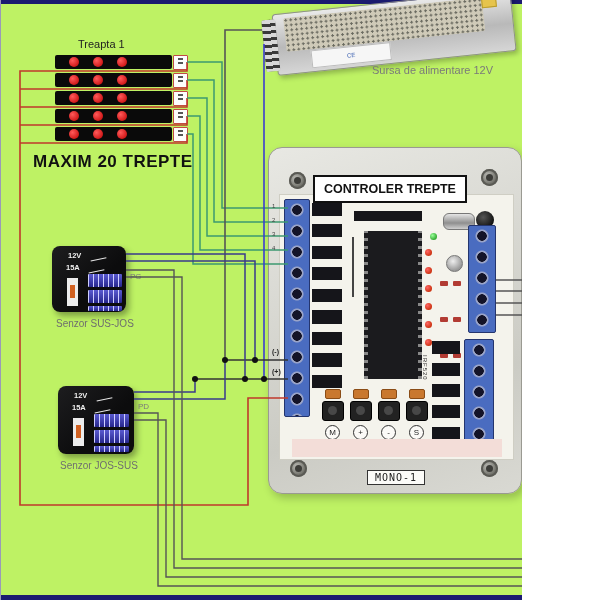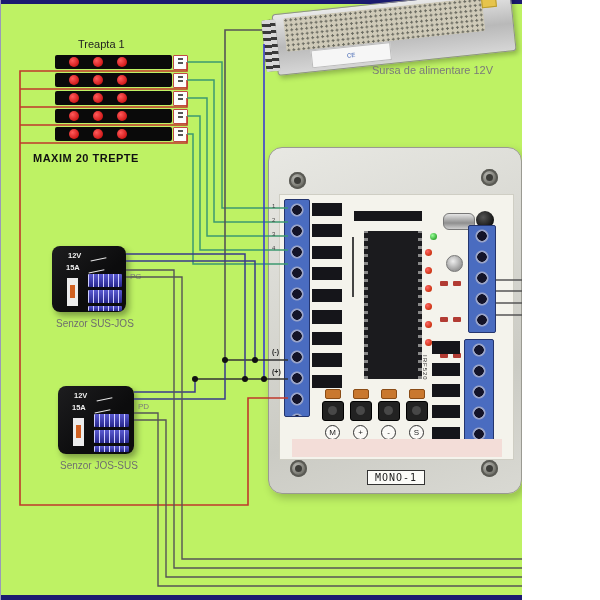--- a/index.html
+++ b/index.html
@@ -12,21 +12,21 @@
   .frame-bottom{left:0;top:595px;width:600px;height:5px;background:#1b1b70;}
   .frame-left{left:0;top:0;width:1px;height:600px;background:#9a9ab8;}
   .frame-right{left:599px;top:0;width:1px;height:600px;background:#9a9ab8;}
 
   
   .strip{background:#0a0a0a;width:117px;height:14px;border-radius:2px;display:flex;align-items:center;}
   .led-dot{width:10px;height:10px;border-radius:50%;background:radial-gradient(circle at 35% 35%,#ff5a5a,#d11a1a 70%);margin-left:14px;}
   .conn{width:13px;height:13px;background:#fdfdfd;border:1.5px solid #c24b44;border-radius:1px;}
   .conn i{display:block;width:5px;height:2px;background:#555;margin:2px auto 0;}
   .strip-title{font-size:11px;color:#222;}
-  .maxim{font-size:11px;font-weight:bold;color:#111;letter-spacing:.5px;}
+  .maxim{font-size:17px;font-weight:bold;color:#111;letter-spacing:.5px;}
 
   
   .psu-body{width:238px;height:60px;border-radius:4px;
     background:linear-gradient(180deg,#e9e9e9,#b9b9b9 55%,#d6d6d6);
     border:1px solid #8f8f8f;transform:rotate(-6deg);transform-origin:0 100%;
     box-shadow:2px 3px 5px rgba(0,0,0,.25);}
   .psu-mesh{left:10px;top:4px;width:200px;height:34px;border-radius:3px;
     background-color:#cfcab8;
     background-image:radial-gradient(#6a6a60 1px,transparent 1.4px);background-size:5px 5px;}
   .psu-terms{left:-12px;top:4px;width:14px;height:52px;background:#3a3a3a;border-radius:2px;
@@ -265,20 +265,21 @@
       <div class="abs btn-lbl" style="left:45px;top:230px">M</div>
       <div class="abs btn-lbl" style="left:73px;top:230px">+</div>
       <div class="abs btn-lbl" style="left:101px;top:230px">-</div>
       <div class="abs btn-lbl" style="left:129px;top:230px">S</div>
 
       <div class="abs mosfet-v" style="left:142px;top:160px">IRF520</div>
 
       <div class="abs pink" style="left:12px;top:244px;width:210px;height:18px"></div>
     </div>
 
+    <div class="abs ctl-label">CONTROLER TREPTE</div>
     <div class="abs mono" style="left:98px;top:322px;width:56px;height:13px">MONO-1</div>
   </div>
 
   <div class="abs wnum" style="left:272px;top:203px;z-index:6">1</div>
   <div class="abs wnum" style="left:272px;top:217px;z-index:6">2</div>
   <div class="abs wnum" style="left:272px;top:231px;z-index:6">3</div>
   <div class="abs wnum" style="left:272px;top:245px;z-index:6">4</div>
   <div class="abs pm" style="left:272px;top:348px;z-index:6">(-)</div>
   <div class="abs pm" style="left:272px;top:368px;z-index:6">(+)</div>
 

